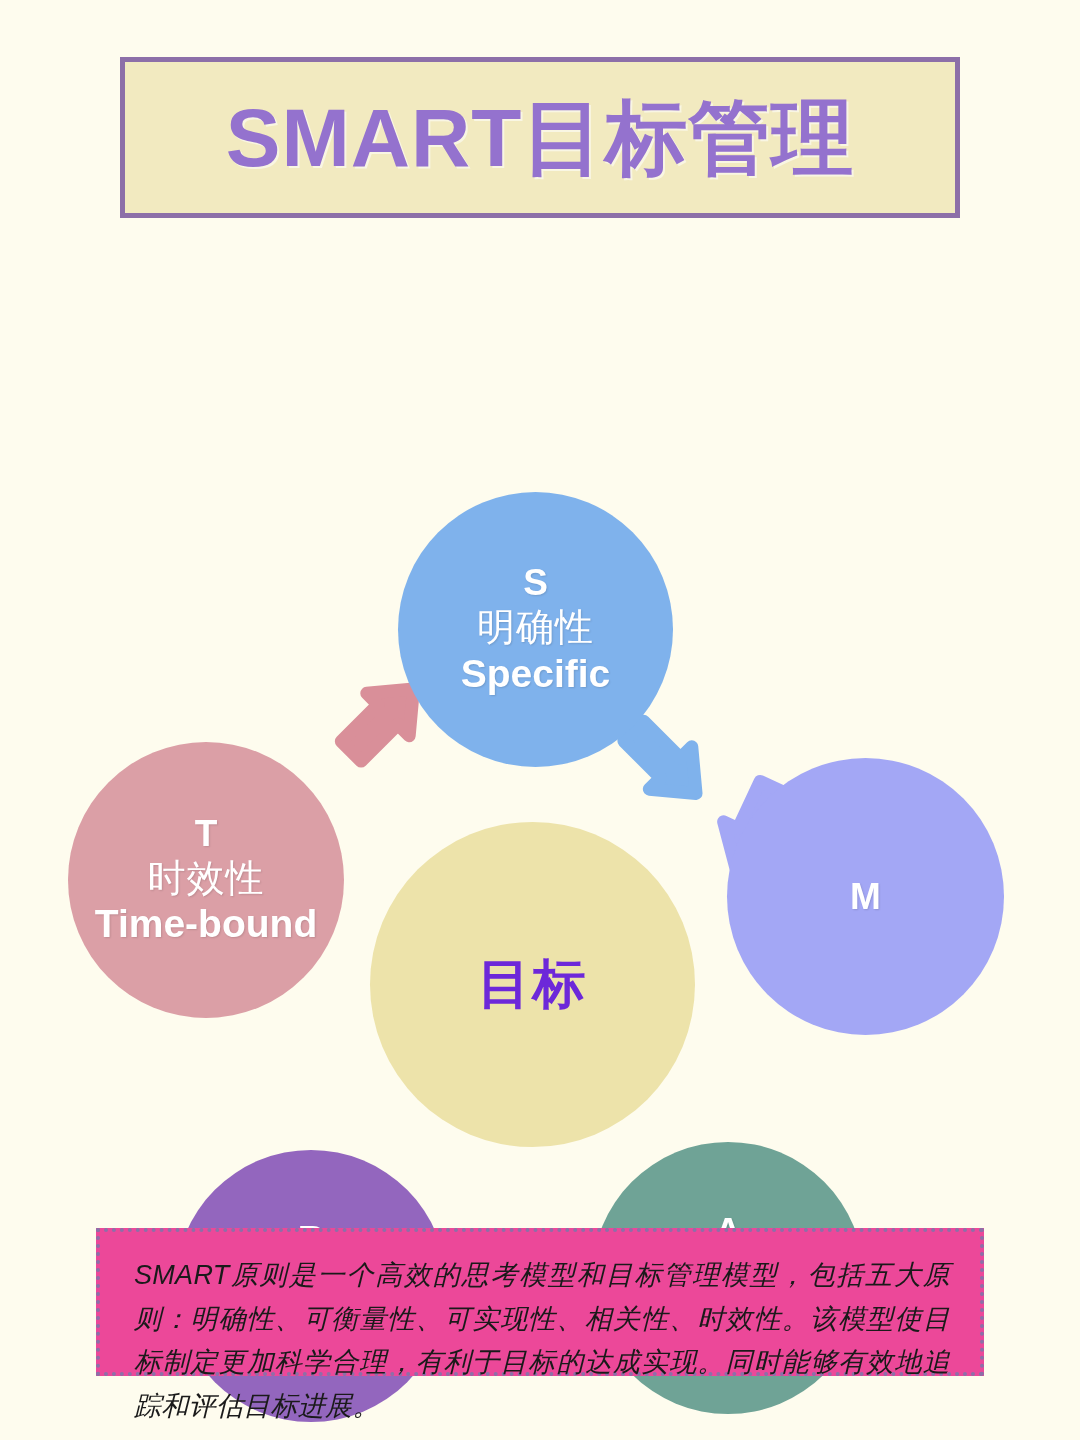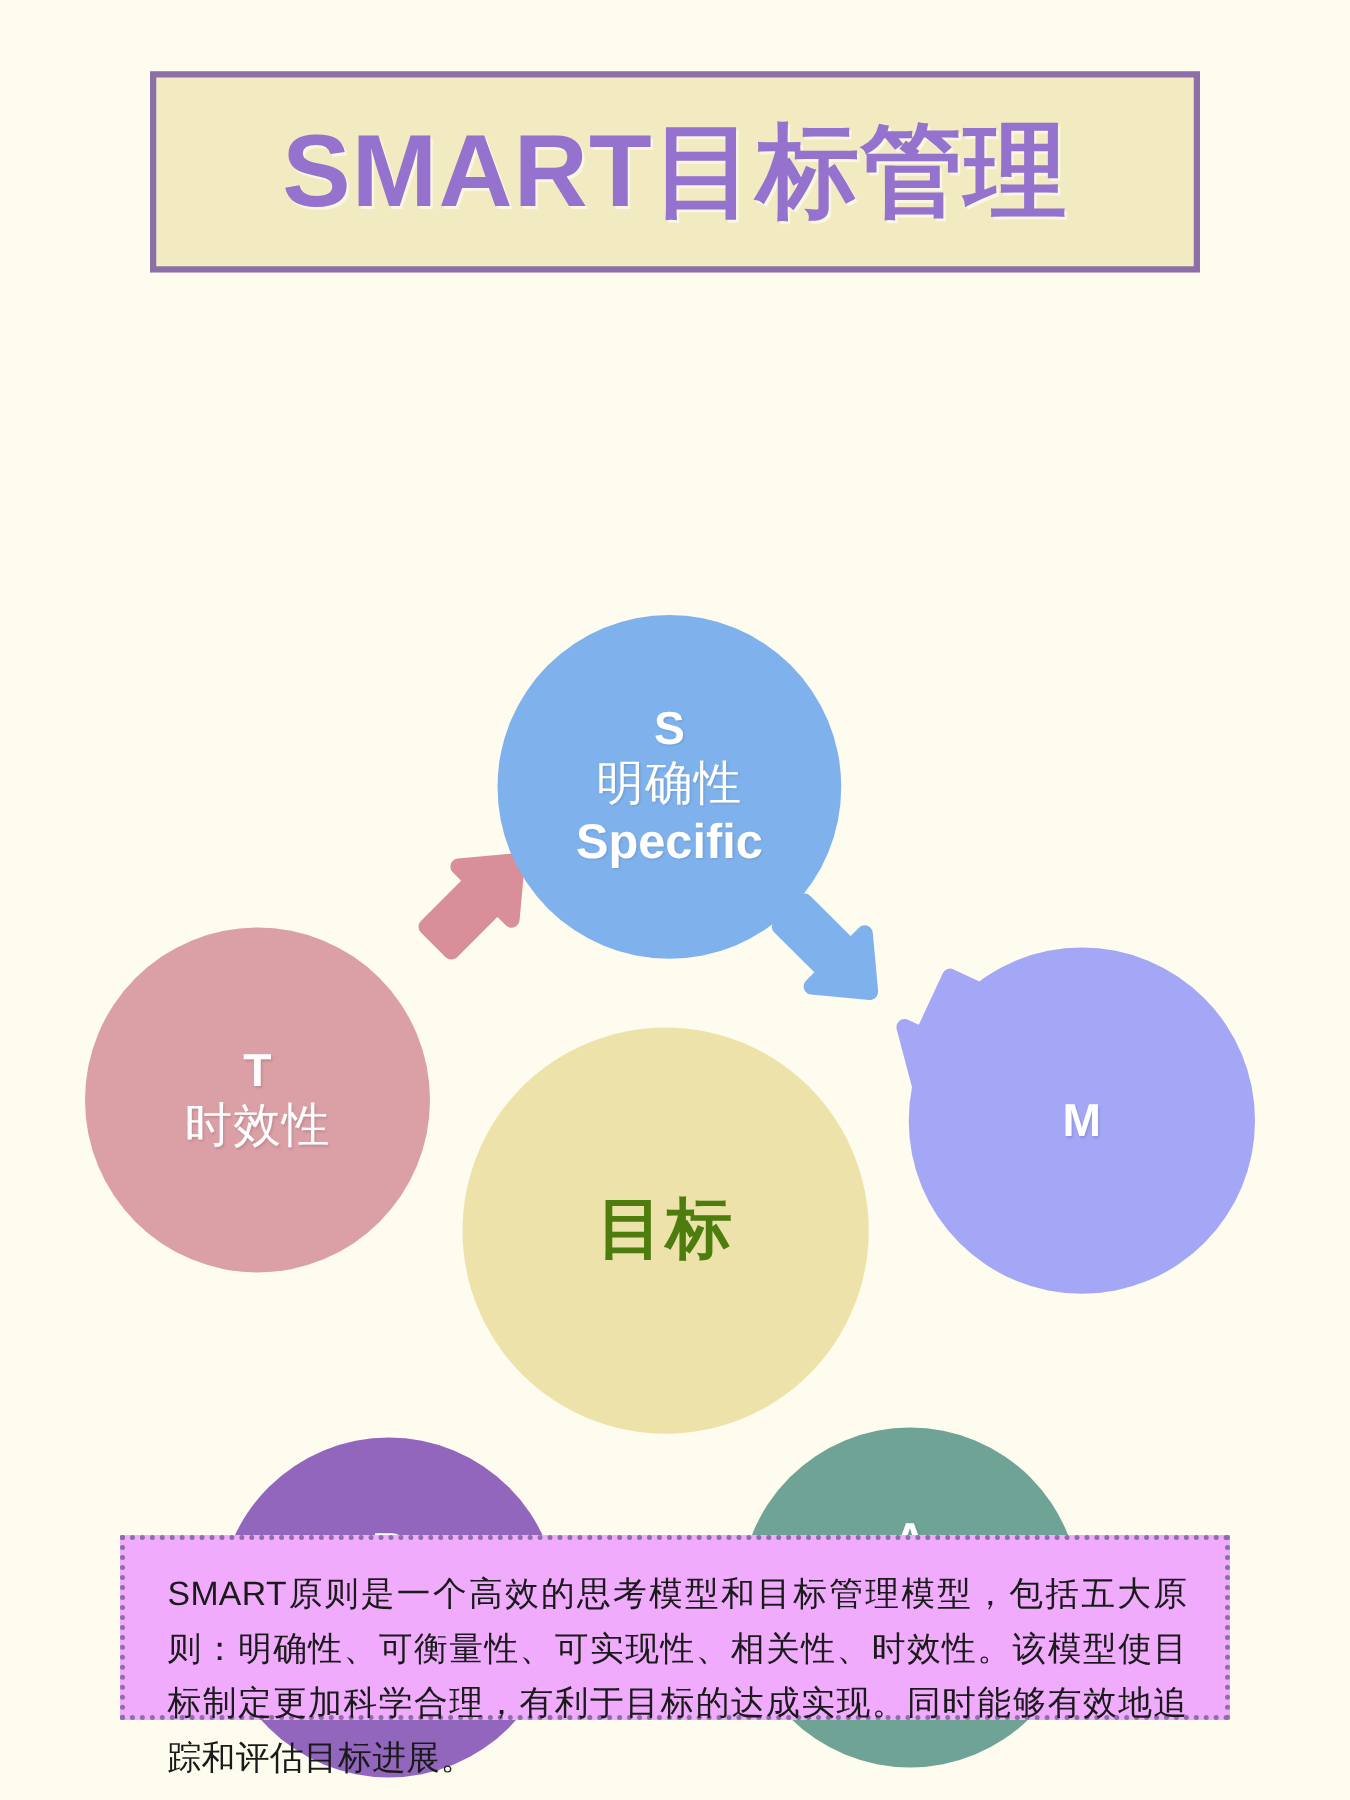--- a/index.html
+++ b/index.html
@@ -88,21 +88,21 @@
   .node-a { left: 592px; top: 912px; width: 272px; height: 272px; background: #6FA396; }
   .node-r { left: 175px; top: 920px; width: 272px; height: 272px; background: #9366BE; }
   .node-t { left: 68px; top: 512px; width: 276px; height: 276px; background: #DB9FA6; }
 
   .node-center {
     left: 370px;
     top: 592px;
     width: 325px;
     height: 325px;
     background: #EDE3AA;
-    color: #4d7c0f;
+    color: #6d28d9;
     gap: 48px;
   }
   .node-center .cn-big {
     font-size: 53px;
     font-weight: bold;
     line-height: 1.18;
     letter-spacing: 2px;
   }
   .node-center .en-big {
     font-size: 53px;
@@ -122,23 +122,24 @@
   }
 
   
   .desc-box {
     position: absolute;
     left: 96px;
     top: 1228px;
     width: 888px;
     height: 148px;
     box-sizing: border-box;
-    background: #f0abfc;
+    background: #ec4899;
     border: 4px dotted #8D6FA8;
     padding: 22px 30px 18px 34px;
+    font-style: italic;
   }
   .desc-text {
     font-size: 27px;
     line-height: 1.62;
     color: #1A1A1A;
     letter-spacing: 0.3px;
     text-align: justify;
   }
 </style>
 </head>
@@ -197,20 +198,21 @@
 
     <div class="node node-r">
       <div class="letter">R</div>
       <div class="cn">相关性</div>
       <div class="en">Relevant</div>
     </div>
 
     <div class="node node-t">
       <div class="letter">T</div>
       <div class="cn">时效性</div>
+      <div class="en">Time-bound</div>
     </div>
 
   </div>
 
   <div class="desc-box">
     <div class="desc-text">SMART原则是一个高效的思考模型和目标管理模型，包括五大原则：明确性、可衡量性、可实现性、相关性、时效性。该模型使目标制定更加科学合理，有利于目标的达成实现。同时能够有效地追踪和评估目标进展。</div>
   </div>
 
 </div>
 

